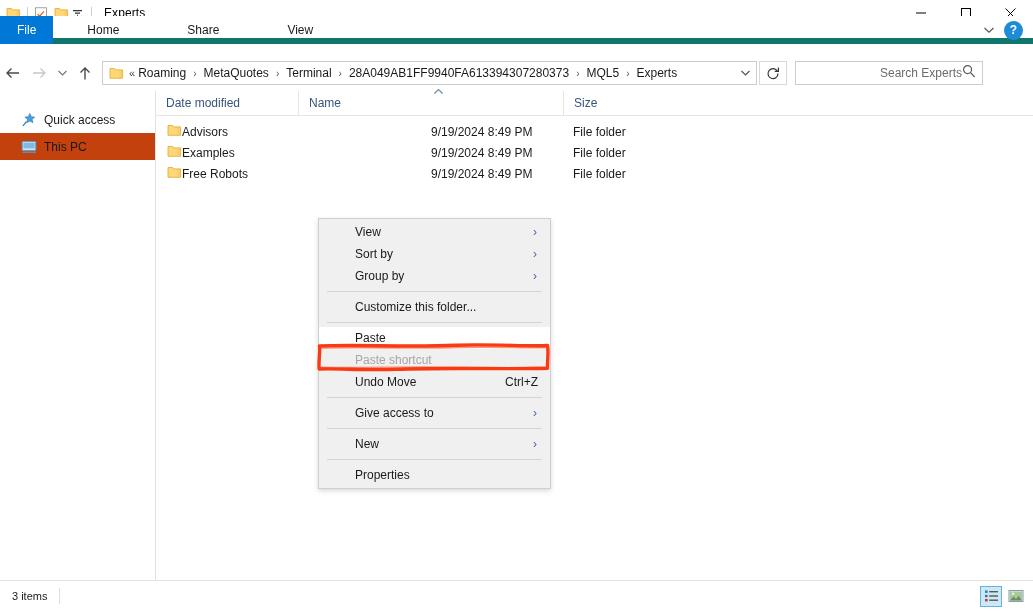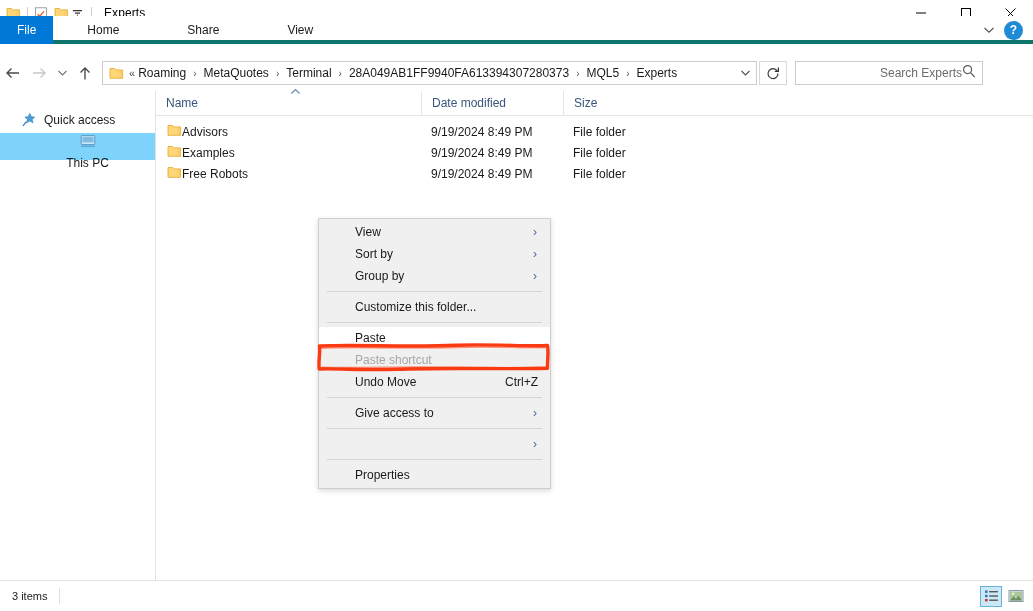--- a/index.html
+++ b/index.html
@@ -39,21 +39,21 @@
     width: 45px; height: 26px; display: flex; align-items: center; justify-content: center;
     font-size: 11px; color: #000;
   }
   .win-btn svg { display: block; }
 
   
   .ribbon {
     position: absolute; top: 16px; left: 0; width: 1033px; height: 28px;
     background: #ffffff;
     display: flex; align-items: stretch;
-    border-bottom: 4px solid #0f766e;
+    border-bottom: 6px solid #0f766e;
   }
   .tab {
     display: flex; align-items: center; justify-content: center;
     font-size: 12px; color: #1a1a1a; padding: 0 34px; height: 28px;
     cursor: default;
   }
   .tab.file {
     background: #0078d7; color: #ffffff; font-weight: 400;
     padding: 0 17px;
   }
@@ -122,21 +122,21 @@
   }
   .navpane {
     width: 156px; height: 489px; background: #ffffff;
     border-right: 1px solid #e2e2e2;
     padding-top: 15px;
   }
   .nav-item {
     height: 27px; display: flex; align-items: center;
     padding-left: 20px; font-size: 12px; color: #1a1a1a; gap: 7px;
   }
-  .nav-item.selected { background: #7dd3fc; flex-direction: column; }
+  .nav-item.selected { background: #c2410c; }
   .nav-icon { width: 17px; height: 17px; display: flex; align-items: center; justify-content: center; }
 
   .filepane {
     flex: 1; height: 489px; background: #ffffff; position: relative;
   }
   .col-headers {
     height: 25px; display: flex; align-items: center;
     border-bottom: 1px solid #e5e5e5; position: relative;
   }
   .col {
@@ -360,29 +360,29 @@
             <rect x="2.4" y="3.8" width="11.2" height="5.6" fill="#7fbbe0"></rect>
             <path d="M1.2 13.2h13.6" stroke="#5a9bc8" stroke-width="1.2"></path>
           </svg>
       </span>
       <span>This PC</span>
     </div>
   </div>
 
   <div class="filepane">
     <div class="col-headers">
+      <div class="col" style="width:142px">Date modified</div>
       <div class="col" style="width:265px">
         <span>Name</span>
         <span class="sort-caret">
           <svg width="11" height="7" viewBox="0 0 11 7">
               <path d="M1.4 5.4L5.5 1.6l4.1 3.8" fill="none" stroke="#6b8bb5" stroke-width="1.3"></path>
             </svg>
         </span>
       </div>
-      <div class="col" style="width:142px">Date modified</div>
       <div class="col" style="width:79px">Size</div>
     </div>
 
     <div class="rows">
       <div class="row">
         <div class="cell name" style="width:265px">
           <span>
             <svg width="15" height="13" viewBox="0 0 15 13">
                 <path d="M1 1.5h4.6l1.2 1.4H13.6v8.4H1z" fill="#ffd776" stroke="#e0a82e" stroke-width=".8"></path>
                 <path d="M10.2 2.9h3.4v8.4h-3.4z" fill="#f2c158" opacity=".35"></path>
@@ -454,20 +454,21 @@
     <span class="label">Undo Move</span>
     <span class="accel">Ctrl+Z</span>
   </div>
   <div class="ctxsep"></div>
   <div class="ctxitem">
     <span class="label">Give access to</span>
     <span class="submenu-arrow">›</span>
   </div>
   <div class="ctxsep"></div>
   <div class="ctxitem">
+    <span class="label">New</span>
     <span class="submenu-arrow">›</span>
   </div>
   <div class="ctxsep"></div>
   <div class="ctxitem">
     <span class="label">Properties</span>
   </div>
 </div>
 
 <div class="annot-box">
   <svg width="235" height="30" viewBox="0 0 235 30">

